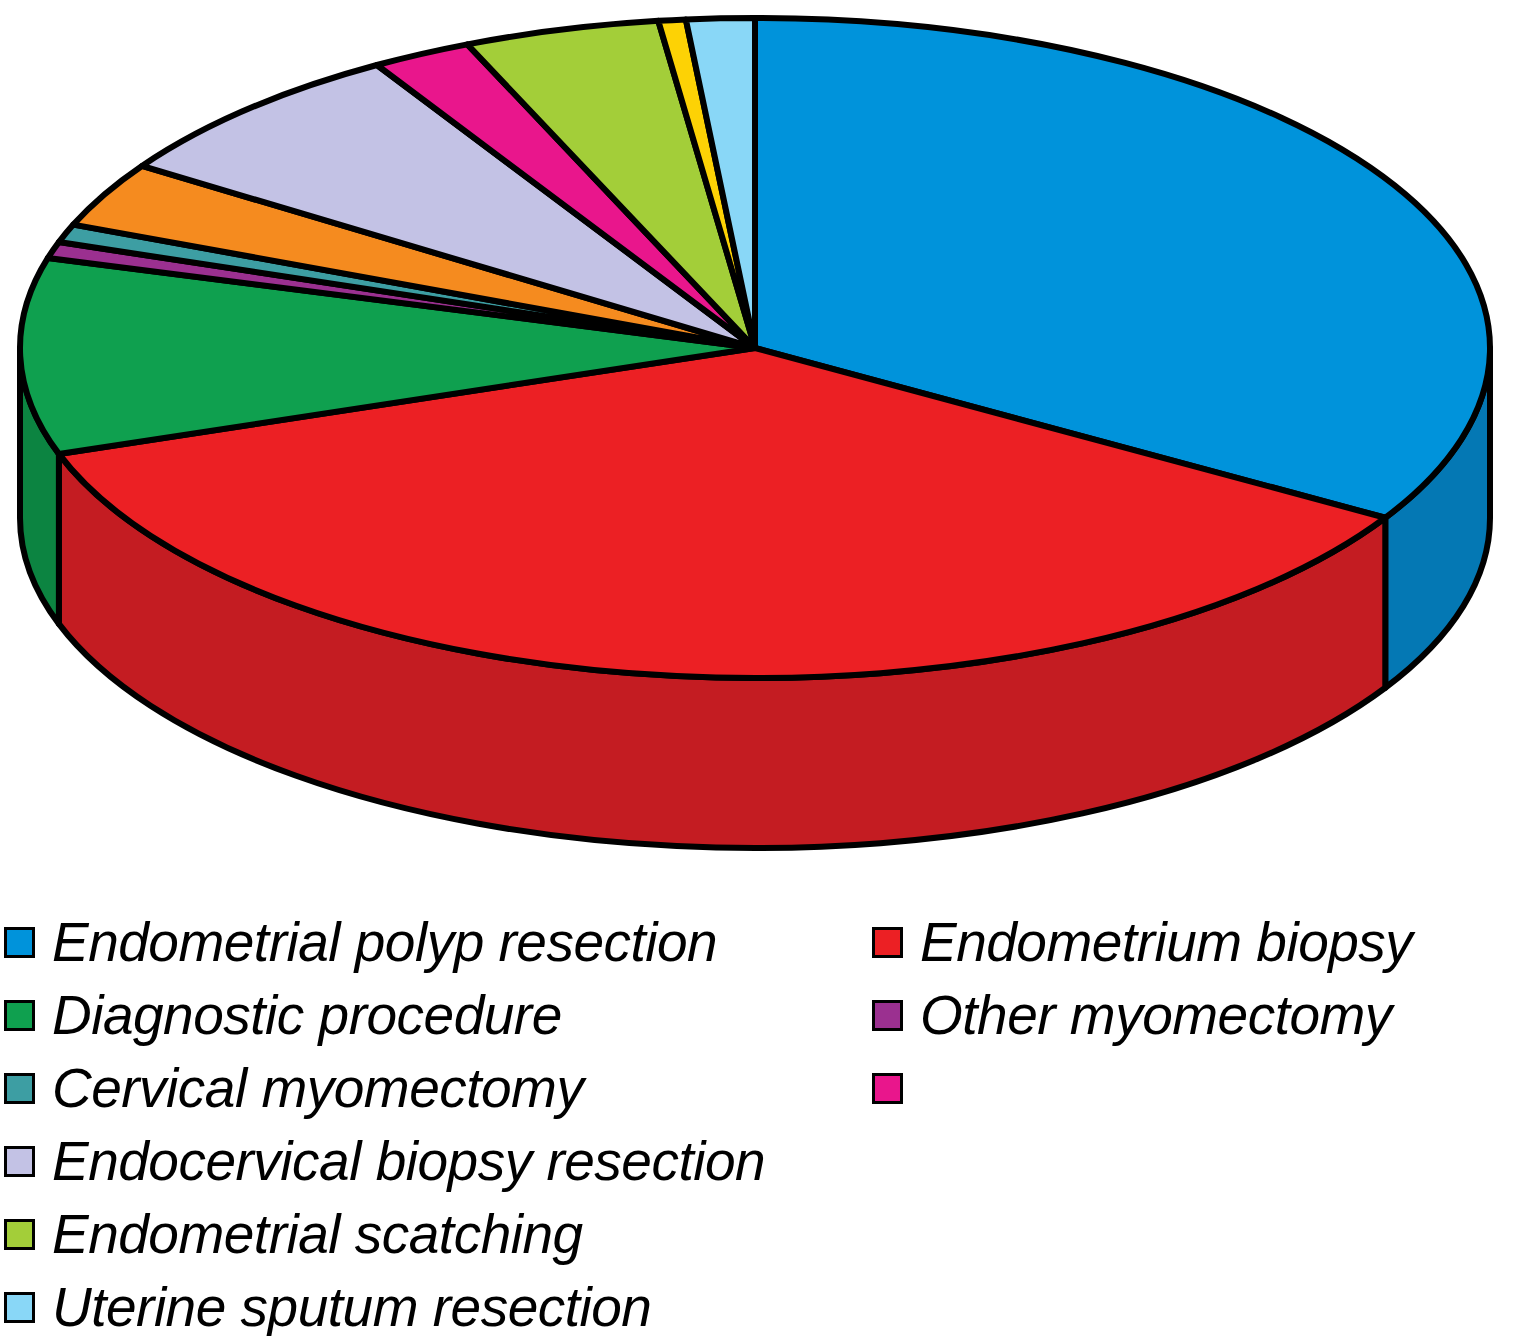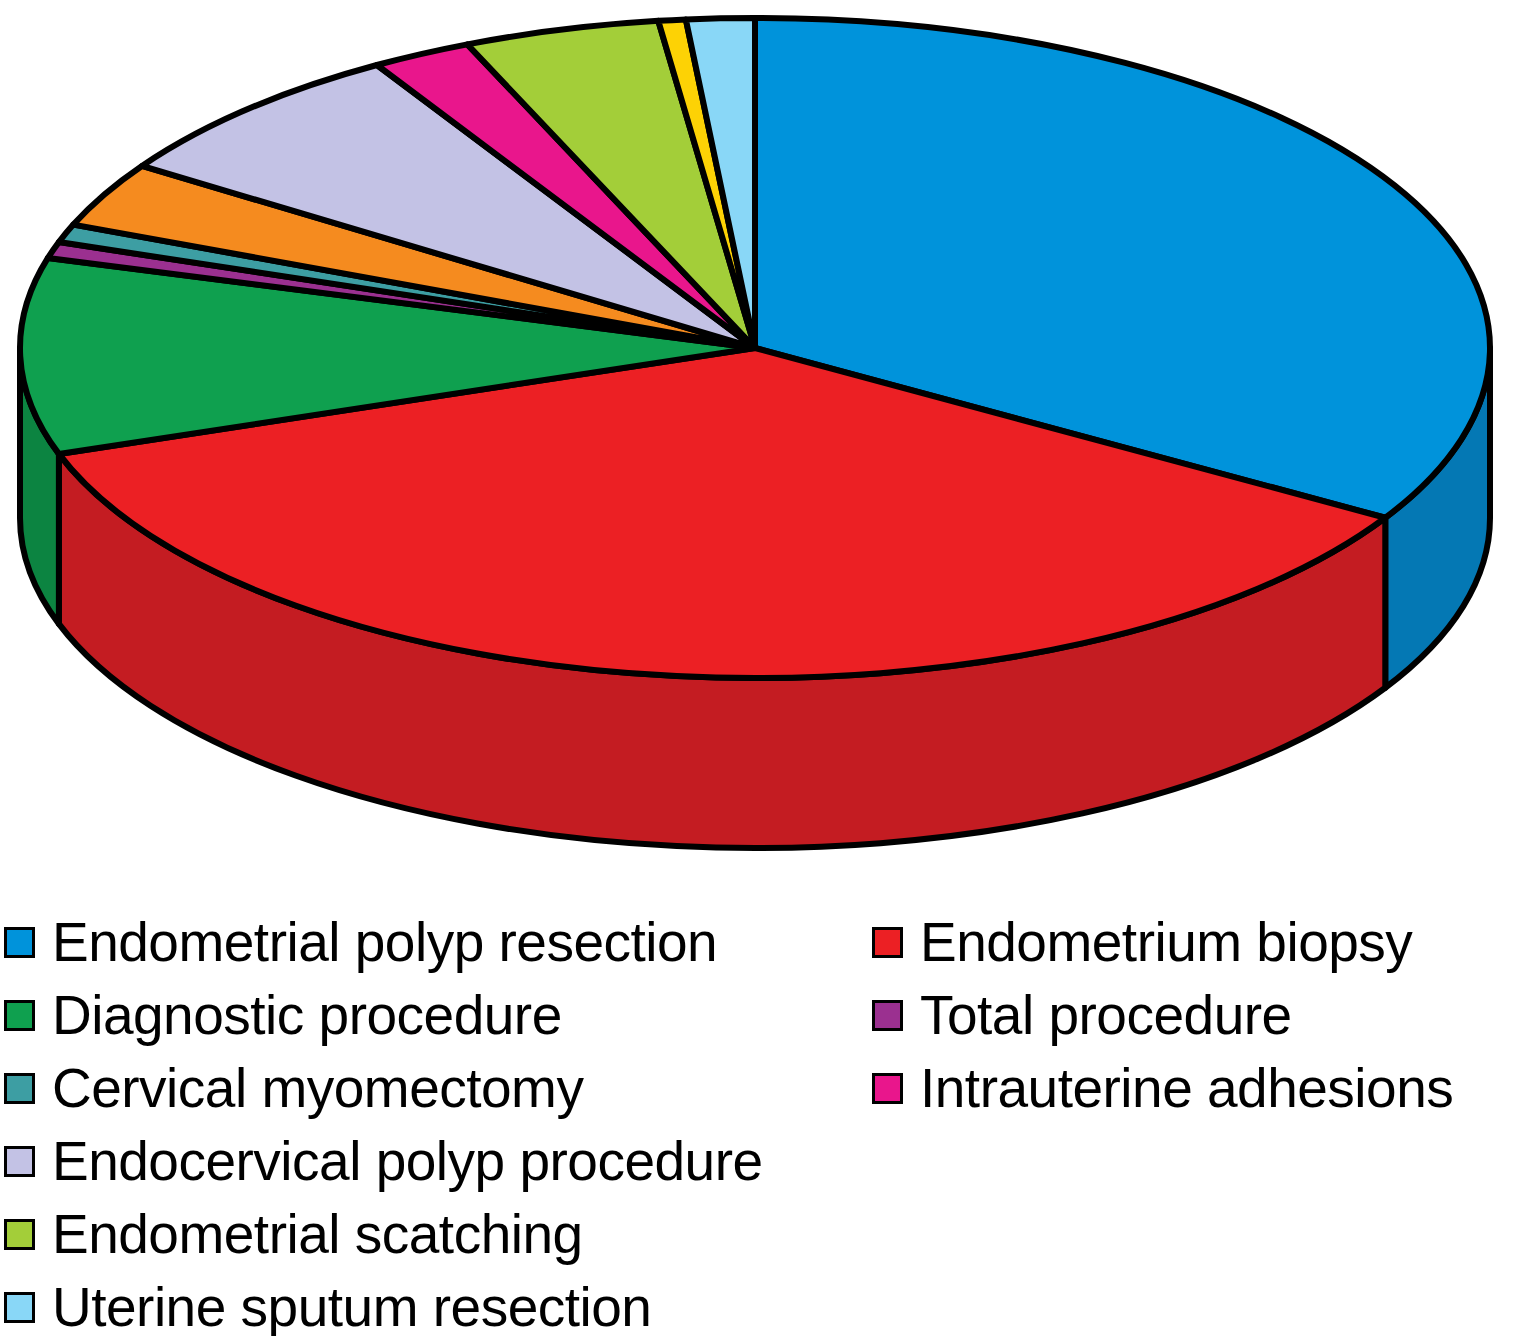--- a/index.html
+++ b/index.html
@@ -15,20 +15,21 @@
     overflow: hidden;
     position: relative;
   }
 
   #figure {
     position: absolute;
     left: 0;
     top: 0;
     width: 1532px;
     height: 1036px;
+    font-style: italic;
   }
 
   
   #chart-area {
     position: absolute;
     left: 0;
     top: 0;
     width: 1532px;
     height: 900px;
   }
@@ -134,40 +135,39 @@
         <div class="legend-item">
           <span class="legend-swatch" style="background: rgb(15, 160, 79);"></span>
           <span class="legend-label">Diagnostic procedure</span>
         </div>
         <div class="legend-item">
           <span class="legend-swatch" style="background: rgb(61, 158, 163);"></span>
           <span class="legend-label">Cervical myomectomy</span>
         </div>
         <div class="legend-item">
           <span class="legend-swatch" style="background: rgb(195, 194, 229);"></span>
-          <span class="legend-label">Endocervical polyp procedure</span>
+          <span class="legend-label">Endocervical biopsy resection</span>
         </div>
         <div class="legend-item">
           <span class="legend-swatch" style="background: rgb(163, 206, 57);"></span>
           <span class="legend-label">Endometrial scatching</span>
         </div>
         <div class="legend-item">
           <span class="legend-swatch" style="background: rgb(137, 215, 247);"></span>
           <span class="legend-label">Uterine sputum resection</span>
         </div>
       </div>
     <div class="legend-col" id="legend-col-right">
         <div class="legend-item">
           <span class="legend-swatch" style="background: rgb(236, 32, 36);"></span>
           <span class="legend-label">Endometrium biopsy</span>
         </div>
         <div class="legend-item">
           <span class="legend-swatch" style="background: rgb(155, 48, 144);"></span>
-          <span class="legend-label">Total procedure</span>
+          <span class="legend-label">Other myomectomy</span>
         </div>
         <div class="legend-item">
           <span class="legend-swatch" style="background: rgb(233, 22, 140);"></span>
-          <span class="legend-label">Intrauterine adhesions</span>
         </div>
       </div>
   </div>
 
 </div>
 
 </body></html>

